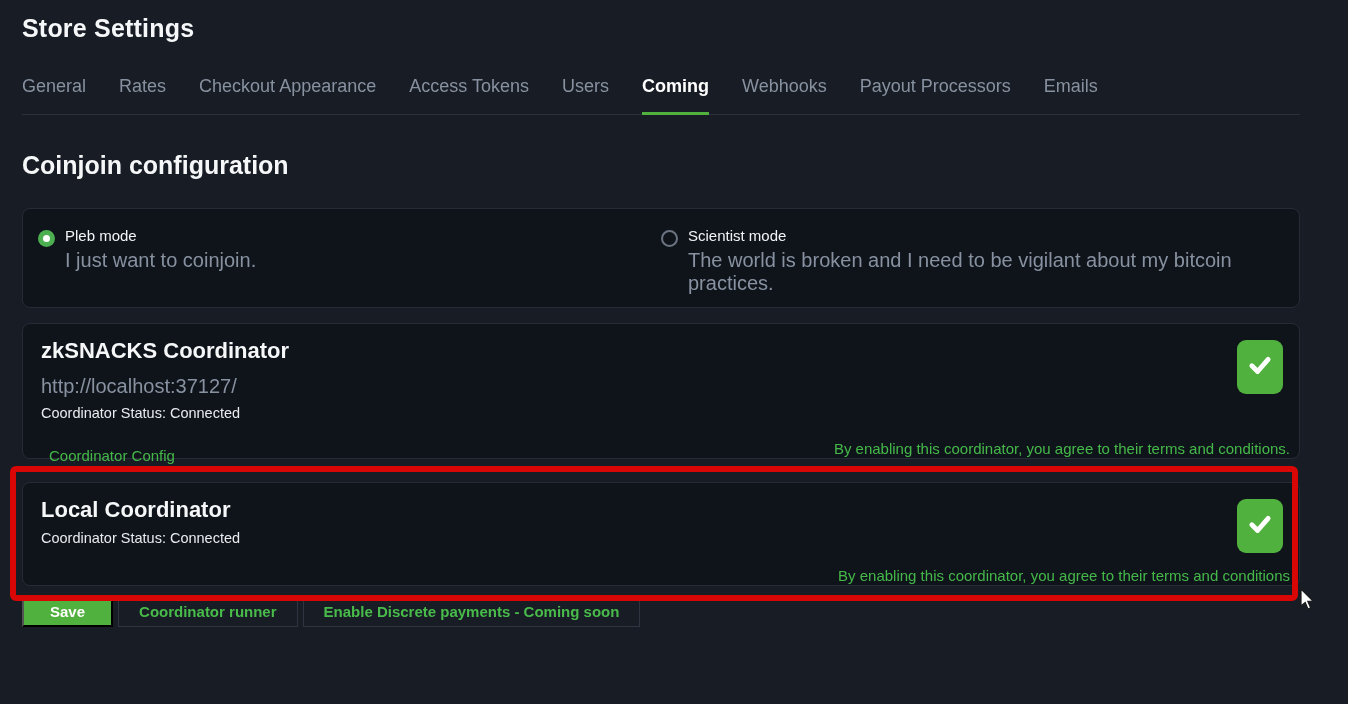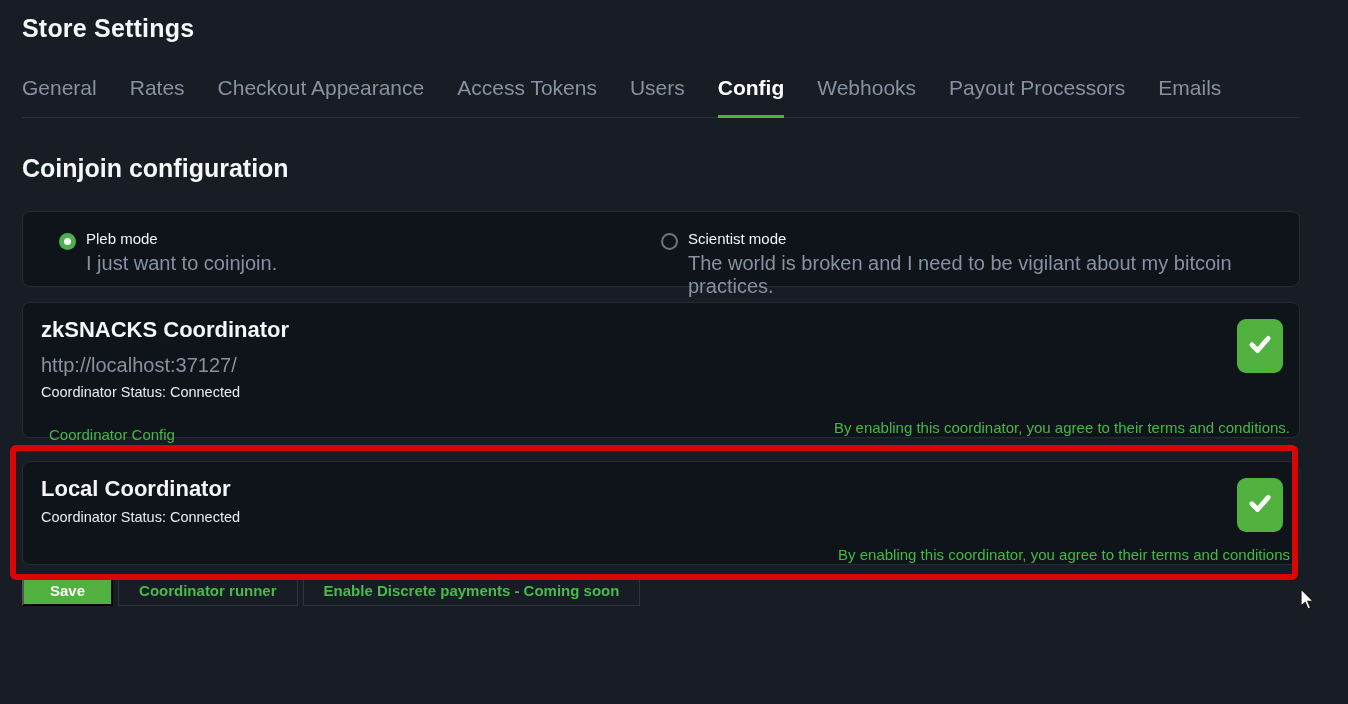--- a/index.html
+++ b/index.html
@@ -12,36 +12,36 @@
     position:relative;
   }
   .container { padding:14px 48px 0 22px; }
 
   
   .page-title { font-size:25px; font-weight:700; color:#f6f7f8; letter-spacing:.2px; }
 
   
   .tabs { display:flex; gap:33px; margin-top:33px; border-bottom:1px solid #2b313b; }
   .tab {
-    font-size:21px; color:#8791a0; padding-bottom:15px; cursor:pointer;
+    font-size:18px; color:#8791a0; padding-bottom:15px; cursor:pointer;
     border-bottom:3px solid transparent; margin-bottom:-1px; white-space:nowrap;
   }
   .tab.active { color:#ffffff; font-weight:700; border-bottom-color:#51b13e; }
 
   
   .section-heading { font-size:25px; font-weight:700; color:#f6f7f8; margin-top:36px; }
 
   
   .card {
     background:#0f141b;
     border:1px solid #262c35;
     border-radius:8px;
     position:relative;
   }
-  .mode-card { margin-top:28px; height:76px; padding:18px 36px; display:flex; }
+  .mode-card { margin-top:28px; height:100px; padding:18px 15px; display:flex; }
   .mode-option { flex:1 1 50%; display:flex; align-items:flex-start; }
   .radio { width:17px; height:17px; border-radius:50%; flex:0 0 auto; margin-top:3px; position:relative; }
   .radio.selected { background:#4caf50; }
   .radio.selected::after {
     content:""; position:absolute; left:5px; top:5px; width:7px; height:7px;
     border-radius:50%; background:#ffffff;
   }
   .radio.unselected { border:2px solid #6b7480; background:transparent; }
   .mode-texts { margin-left:10px; }
   .mode-label { font-size:15px; color:#f2f4f6; }
@@ -95,21 +95,21 @@
 <div class="container">
 
   <h1 class="page-title">Store Settings</h1>
 
   <nav class="tabs">
     <div class="tab">General</div>
     <div class="tab">Rates</div>
     <div class="tab">Checkout Appearance</div>
     <div class="tab">Access Tokens</div>
     <div class="tab">Users</div>
-    <div class="tab active">Config</div>
+    <div class="tab active">Coming</div>
     <div class="tab">Webhooks</div>
     <div class="tab">Payout Processors</div>
     <div class="tab">Emails</div>
   </nav>
 
   <h2 class="section-heading">Coinjoin configuration</h2>
 
   <div class="card mode-card">
     <div class="mode-option">
       <span class="radio selected"></span>

